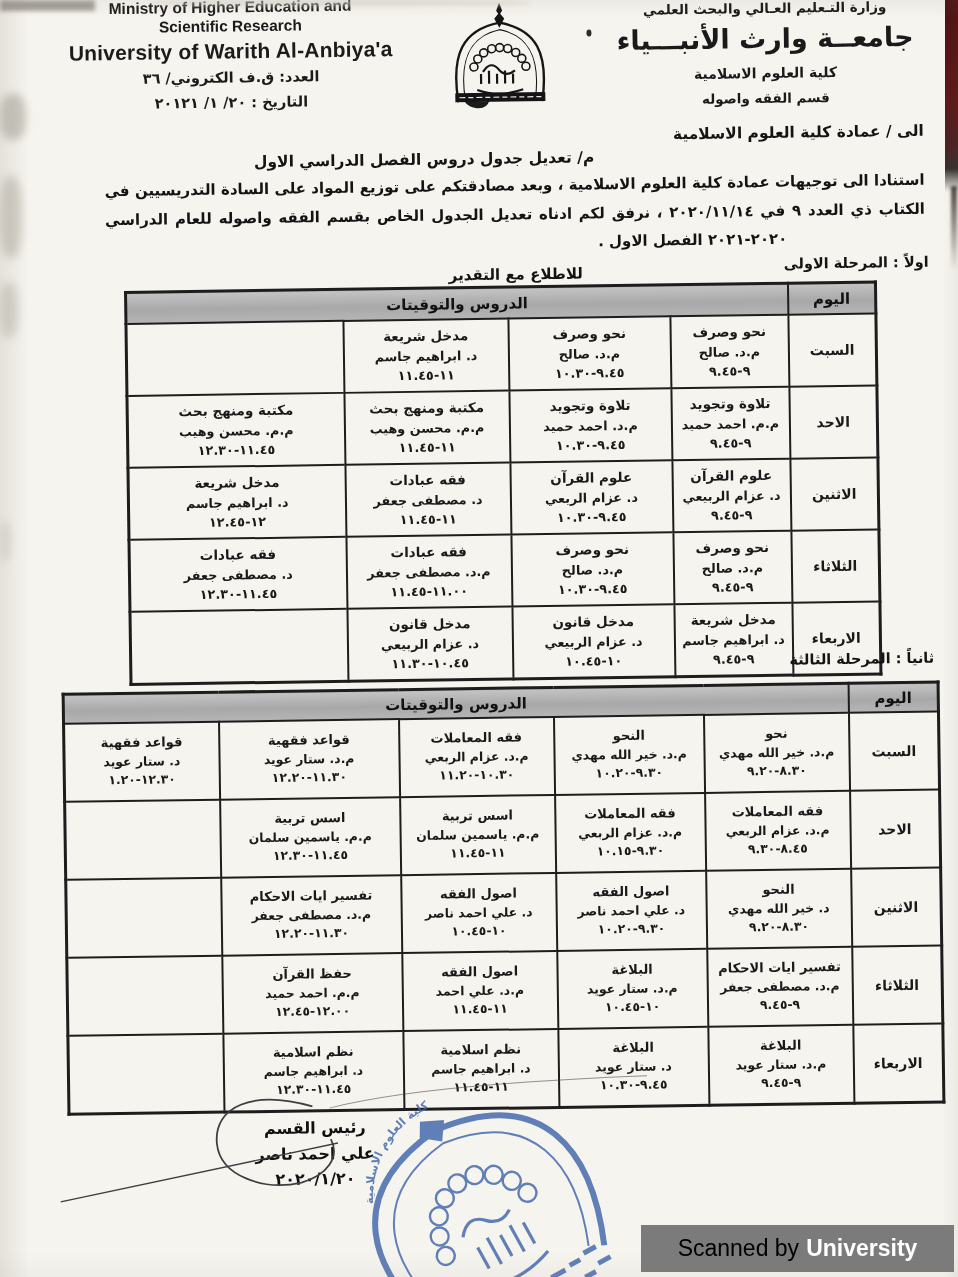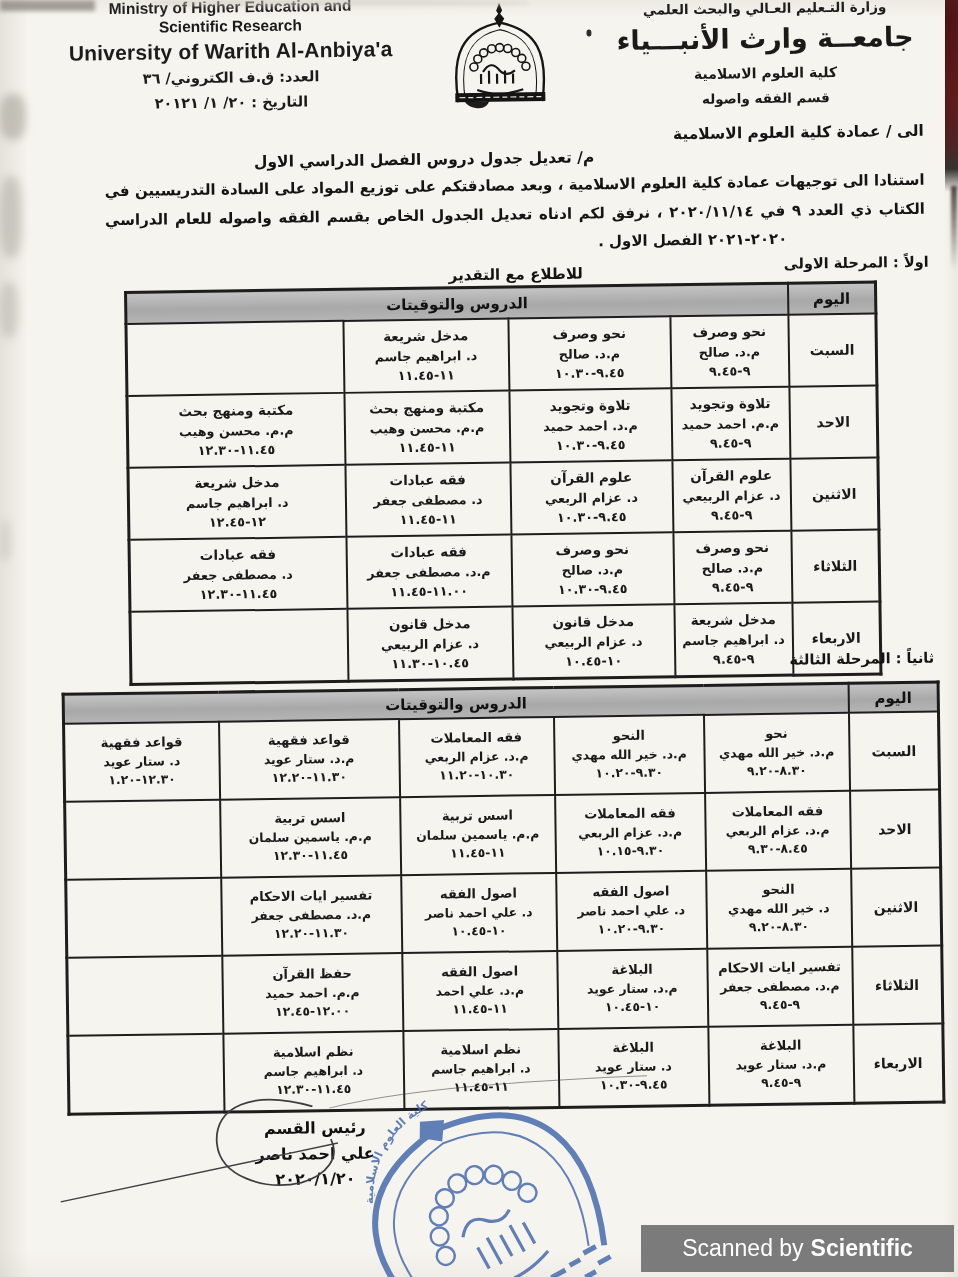--- a/index.html
+++ b/index.html
@@ -66,21 +66,21 @@
   
   .footer-block{position:absolute;left:192px;top:1113px;width:230px;text-align:center;direction:rtl;
     font-size:16px;font-weight:700;color:#101010;line-height:1.6;}
   .sig-svg{position:absolute;inset:0;pointer-events:none;}
   .stamp{position:absolute;left:292px;top:1078px;pointer-events:none;}
 
   
   .watermark{position:absolute;right:4px;bottom:5px;width:313px;height:47px;background:#7b7b7b;
     display:flex;align-items:center;justify-content:center;gap:7px;
     font-family:"Liberation Sans",sans-serif;}
-  .wm-prefix{color:#ffffff;font-size:23px;font-weight:400;}
+  .wm-prefix{color:#000000;font-size:23px;font-weight:400;}
   .wm-brand{color:#ffffff;font-size:23px;font-weight:700;}
 
   
   .edge-maroon{position:absolute;right:0;top:0;width:13px;height:192px;
     background:linear-gradient(180deg,#4a0f11 0%,#5d1516 50%,#4a2022 76%,#33302c 88%,rgba(90,82,75,0) 100%);
     filter:blur(.4px);}
   .edge-tail{position:absolute;right:1px;top:186px;width:6px;height:85px;
     background:linear-gradient(180deg,#4c423c,rgba(120,110,100,0));filter:blur(1.5px);}
   .smudge{position:absolute;background:#c2beb5;border-radius:40%;}
   .sm1{left:0;top:94px;width:26px;height:46px;filter:blur(4px);opacity:.85;}
@@ -486,14 +486,14 @@
 <div class="smudge sm1"></div>
 <div class="smudge sm2"></div>
 <div class="smudge sm3"></div>
 <div class="smudge sm4"></div>
 <div class="smudge top1"></div>
 <div class="smudge top2"></div>
 <div class="vignette"></div>
 
 <div class="watermark">
   <span class="wm-prefix">Scanned by</span>
-  <span class="wm-brand">Scientific</span>
+  <span class="wm-brand">University</span>
 </div>
 
 </body></html>

